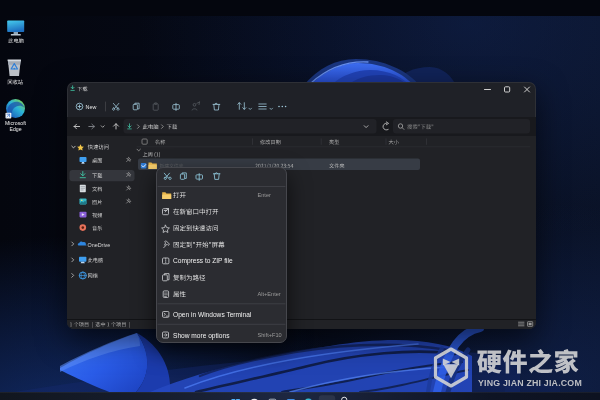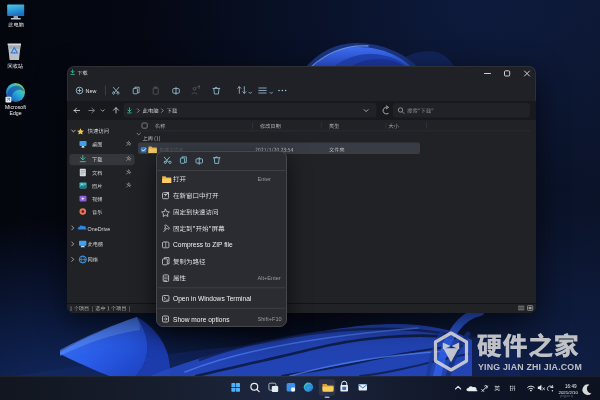--- a/index.html
+++ b/index.html
@@ -1,15 +1,15 @@
 <!DOCTYPE html>
 <html><head><meta charset="utf-8"><style>
 *{margin:0;padding:0;box-sizing:border-box}
 html,body{width:600px;height:400px;overflow:hidden;background:#04060e;font-family:"Liberation Sans",sans-serif}
-#scene{position:absolute;left:0;top:0;width:600px;height:287px}
+#scene{position:absolute;left:0;top:16px;width:600px;height:287px}
 #win{position:absolute;left:67px;top:66px;width:469px;height:247px;background:#1f2127;border-radius:7px;box-shadow:0 10px 30px rgba(0,0,0,.6);border:1px solid rgba(255,255,255,.07)}
 #addr{position:absolute;left:67px;top:101px;width:469px;height:19px;background:#18191d}
 #body{position:absolute;left:67px;top:120px;width:469px;height:183px;background:#212226}
 #stat{position:absolute;left:67px;top:303px;width:469px;height:10px;background:#212226;border-top:1px solid #121316;border-radius:0 0 7px 7px}
 #menu{position:absolute;left:156px;top:151px;width:131px;height:176px;background:#2b2c31;border:1px solid #46474d;border-radius:7px;box-shadow:0 8px 22px rgba(0,0,0,.65)}
 svg{position:absolute;left:0;top:0}
 svg text{font-family:"Liberation Sans",sans-serif}
 #tbar{position:absolute;left:0;top:376px;width:600px;height:24px;background:linear-gradient(90deg,#11161f 0%,#171e2e 28%,#1d2741 48%,#151c30 66%,#0e1424 82%,#0d1220 100%);border-top:1px solid rgba(255,255,255,.05)}
 </style></head><body>
 <div id="scene">

